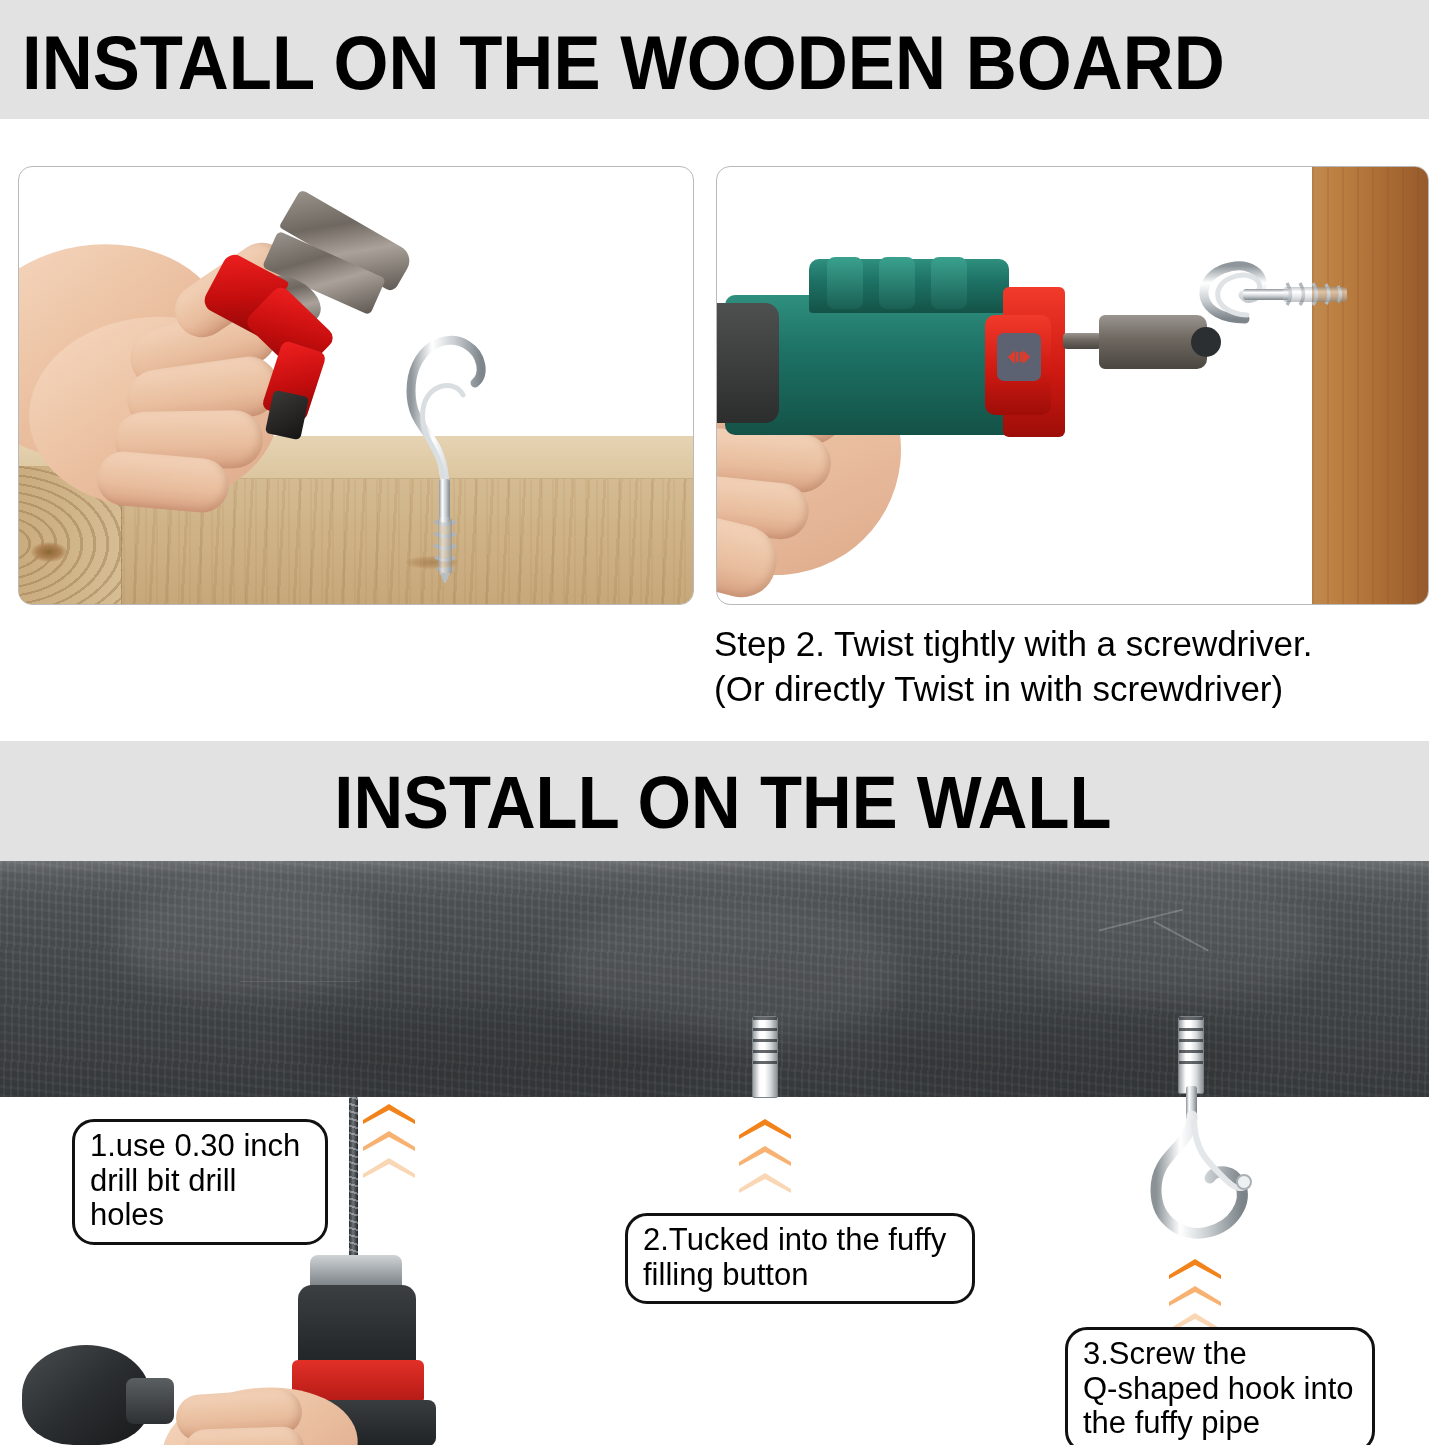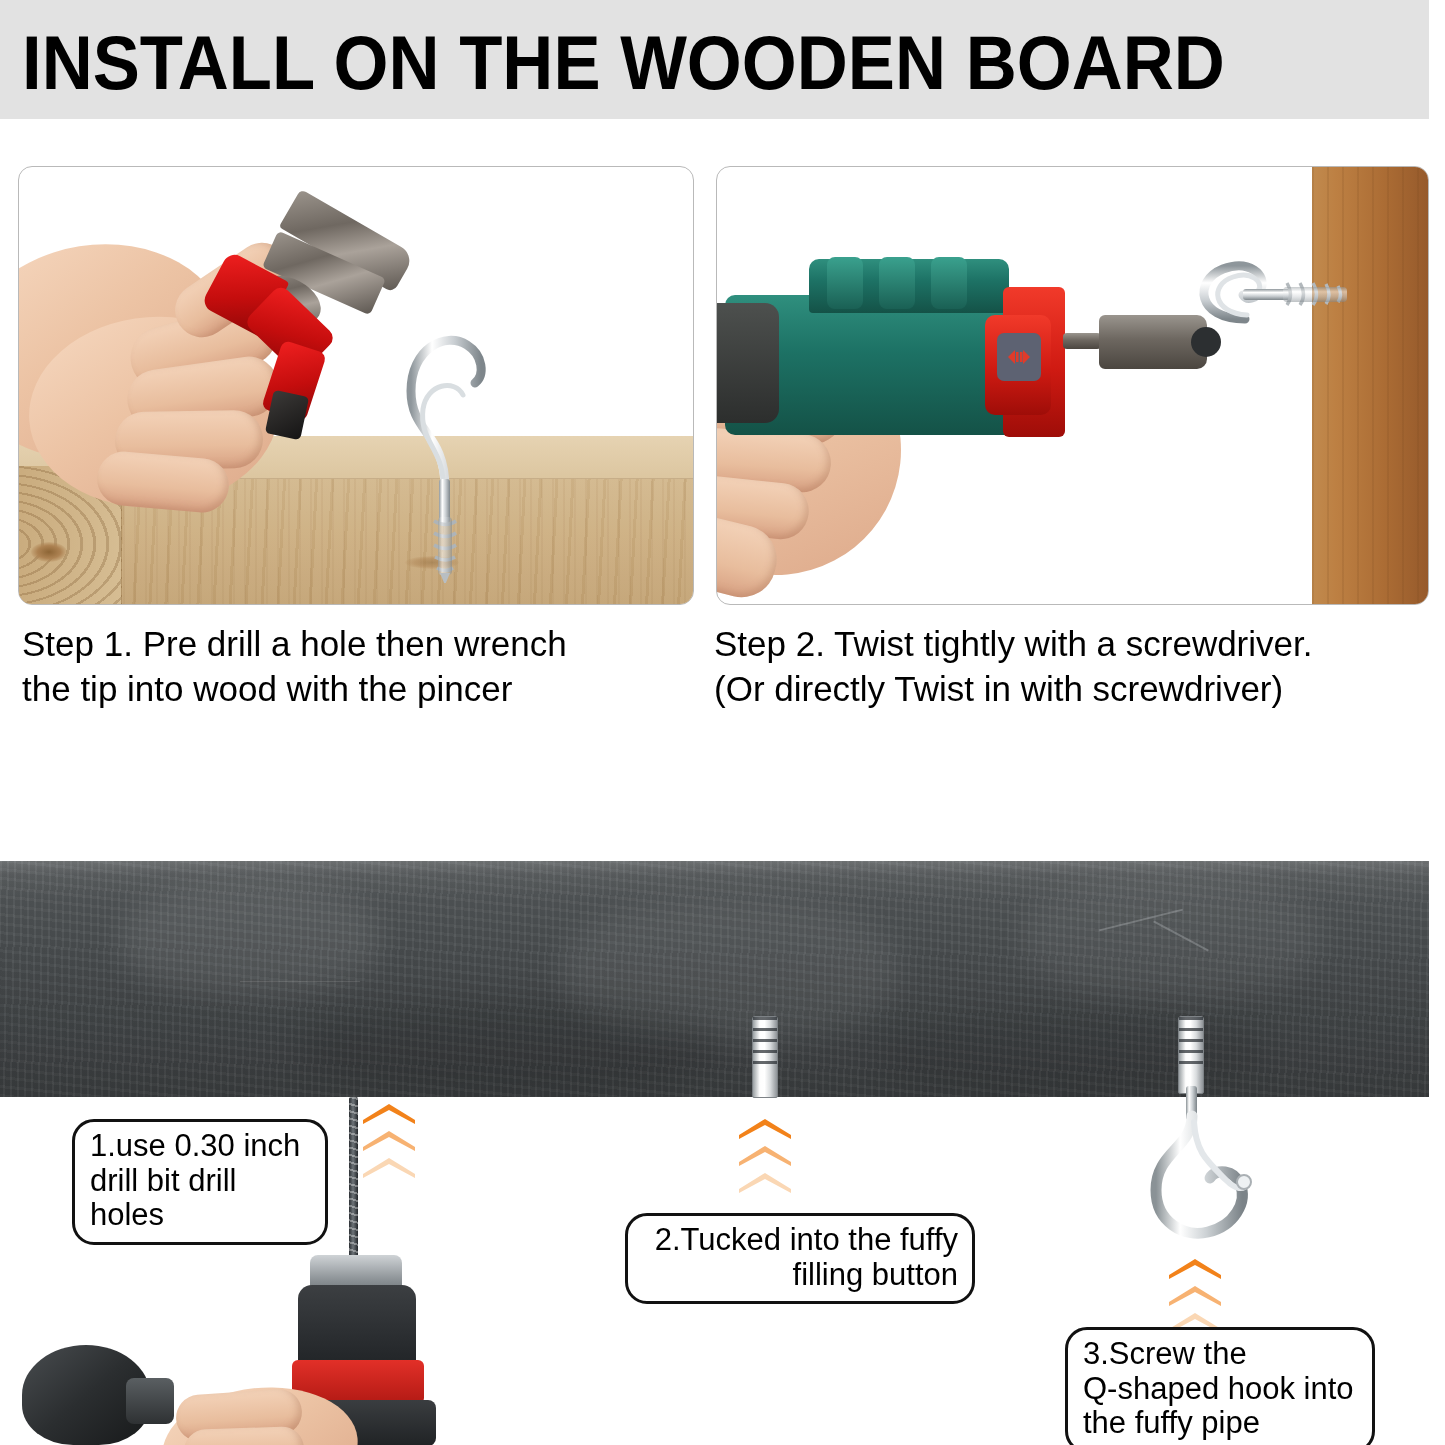--- a/index.html
+++ b/index.html
@@ -198,21 +198,21 @@
     border-radius: 22px;
     padding: 7px 14px 9px 15px;
     box-sizing: border-box;
     color: #000000;
     font-size: 31px;
     line-height: 1.12;
     white-space: pre-line;
     font-family: "Liberation Sans", sans-serif;
   }
   #callout-1 { left: 72px;  top: 1119px; width: 256px; }
-  #callout-2 { left: 625px; top: 1213px; width: 350px; text-align: right; }
+  #callout-2 { left: 625px; top: 1213px; width: 350px; }
   #callout-3 { left: 1065px; top: 1327px; width: 310px; }
 
   
   .chevrons {
     position: absolute;
     width: 54px;
   }
   .chev {
     display: block;
     width: 54px;
@@ -293,22 +293,20 @@
           <path d="M41 250 q12 7 22 0"></path>
         <path d="M41 262 q12 7 22 0"></path>
           <path d="M42 274 q11 6 20 0"></path>
         <path d="M44 285 q9 5 16 0"></path>
       </g>
       <rect x="45" y="234" width="14" height="58" rx="4" fill="url(#chrome1)" opacity="0.55"></rect>
       <path d="M47 290 l5 12 l5 -12 z" fill="#b8bec2"></path>
     </svg>
   </div>
 
-  <div style="position:absolute; left:22px; top:622px; width:670px; font-size:35px; line-height:1.28; color:#000; white-space:pre-line;">Step 1. Pre drill a hole then wrench
-the tip into wood with the pincer</div>
 
   <div class="photo-panel" id="panel-step2">
 
     <div style="position:absolute; top:-2px; right:-2px; width:118px; height:444px;
                 background:
                   repeating-linear-gradient(to right, rgba(110,66,26,0.14) 0px, rgba(110,66,26,0.14) 2px, rgba(0,0,0,0) 2px, rgba(0,0,0,0) 15px),
                   linear-gradient(to right, #c08a4e 0%, #bd8043 20%, #ab6c34 62%, #95592b 100%);"></div>
 
     <div>
       <div class="hand-shape" style="left:-66px; top:158px; width:250px; height:250px; transform:rotate(6deg);"></div>
@@ -360,20 +358,23 @@
           <path d="M139 57 q6 11 0 20"></path>
         <path d="M151 59 q5 9 0 16"></path>
       </g>
       <rect x="96" y="60" width="64" height="15" rx="4" fill="url(#chrome2)" opacity="0.5"></rect>
     </svg>
   </div>
 
   <div style="position:absolute; left:700px; top:622px; width:740px; font-size:35px; line-height:1.28; color:#000; white-space:pre-line;margin-left:14px;">Step 2. Twist tightly with a screwdriver.
 (Or directly Twist in with screwdriver)</div>
 
+  <div class="banner" id="banner-wall">
+    <div class="banner-title">INSTALL ON THE WALL</div>
+  </div>
 
   <div id="wall">
     <div class="wall-blotch" style="left:120px; top:24px; width:260px; height:110px; background:rgba(255,255,255,0.07);"></div>
     <div class="wall-blotch" style="left:560px; top:40px; width:340px; height:140px; background:rgba(255,255,255,0.06);"></div>
     <div class="wall-blotch" style="left:1020px; top:18px; width:300px; height:120px; background:rgba(255,255,255,0.05);"></div>
     <div class="wall-blotch" style="left:300px; top:140px; width:420px; height:90px; background:rgba(0,0,0,0.10);"></div>
     <div class="wall-blotch" style="left:880px; top:150px; width:380px; height:86px; background:rgba(0,0,0,0.08);"></div>
     <div class="wall-crack" style="left:1098px; top:58px; width:86px; height:2px; transform:rotate(-14deg);"></div>
     <div class="wall-crack" style="left:1150px; top:74px; width:62px; height:2px; transform:rotate(28deg);"></div>
     <div class="wall-crack" style="left:240px; top:120px; width:120px; height:1px; opacity:.5;"></div>

